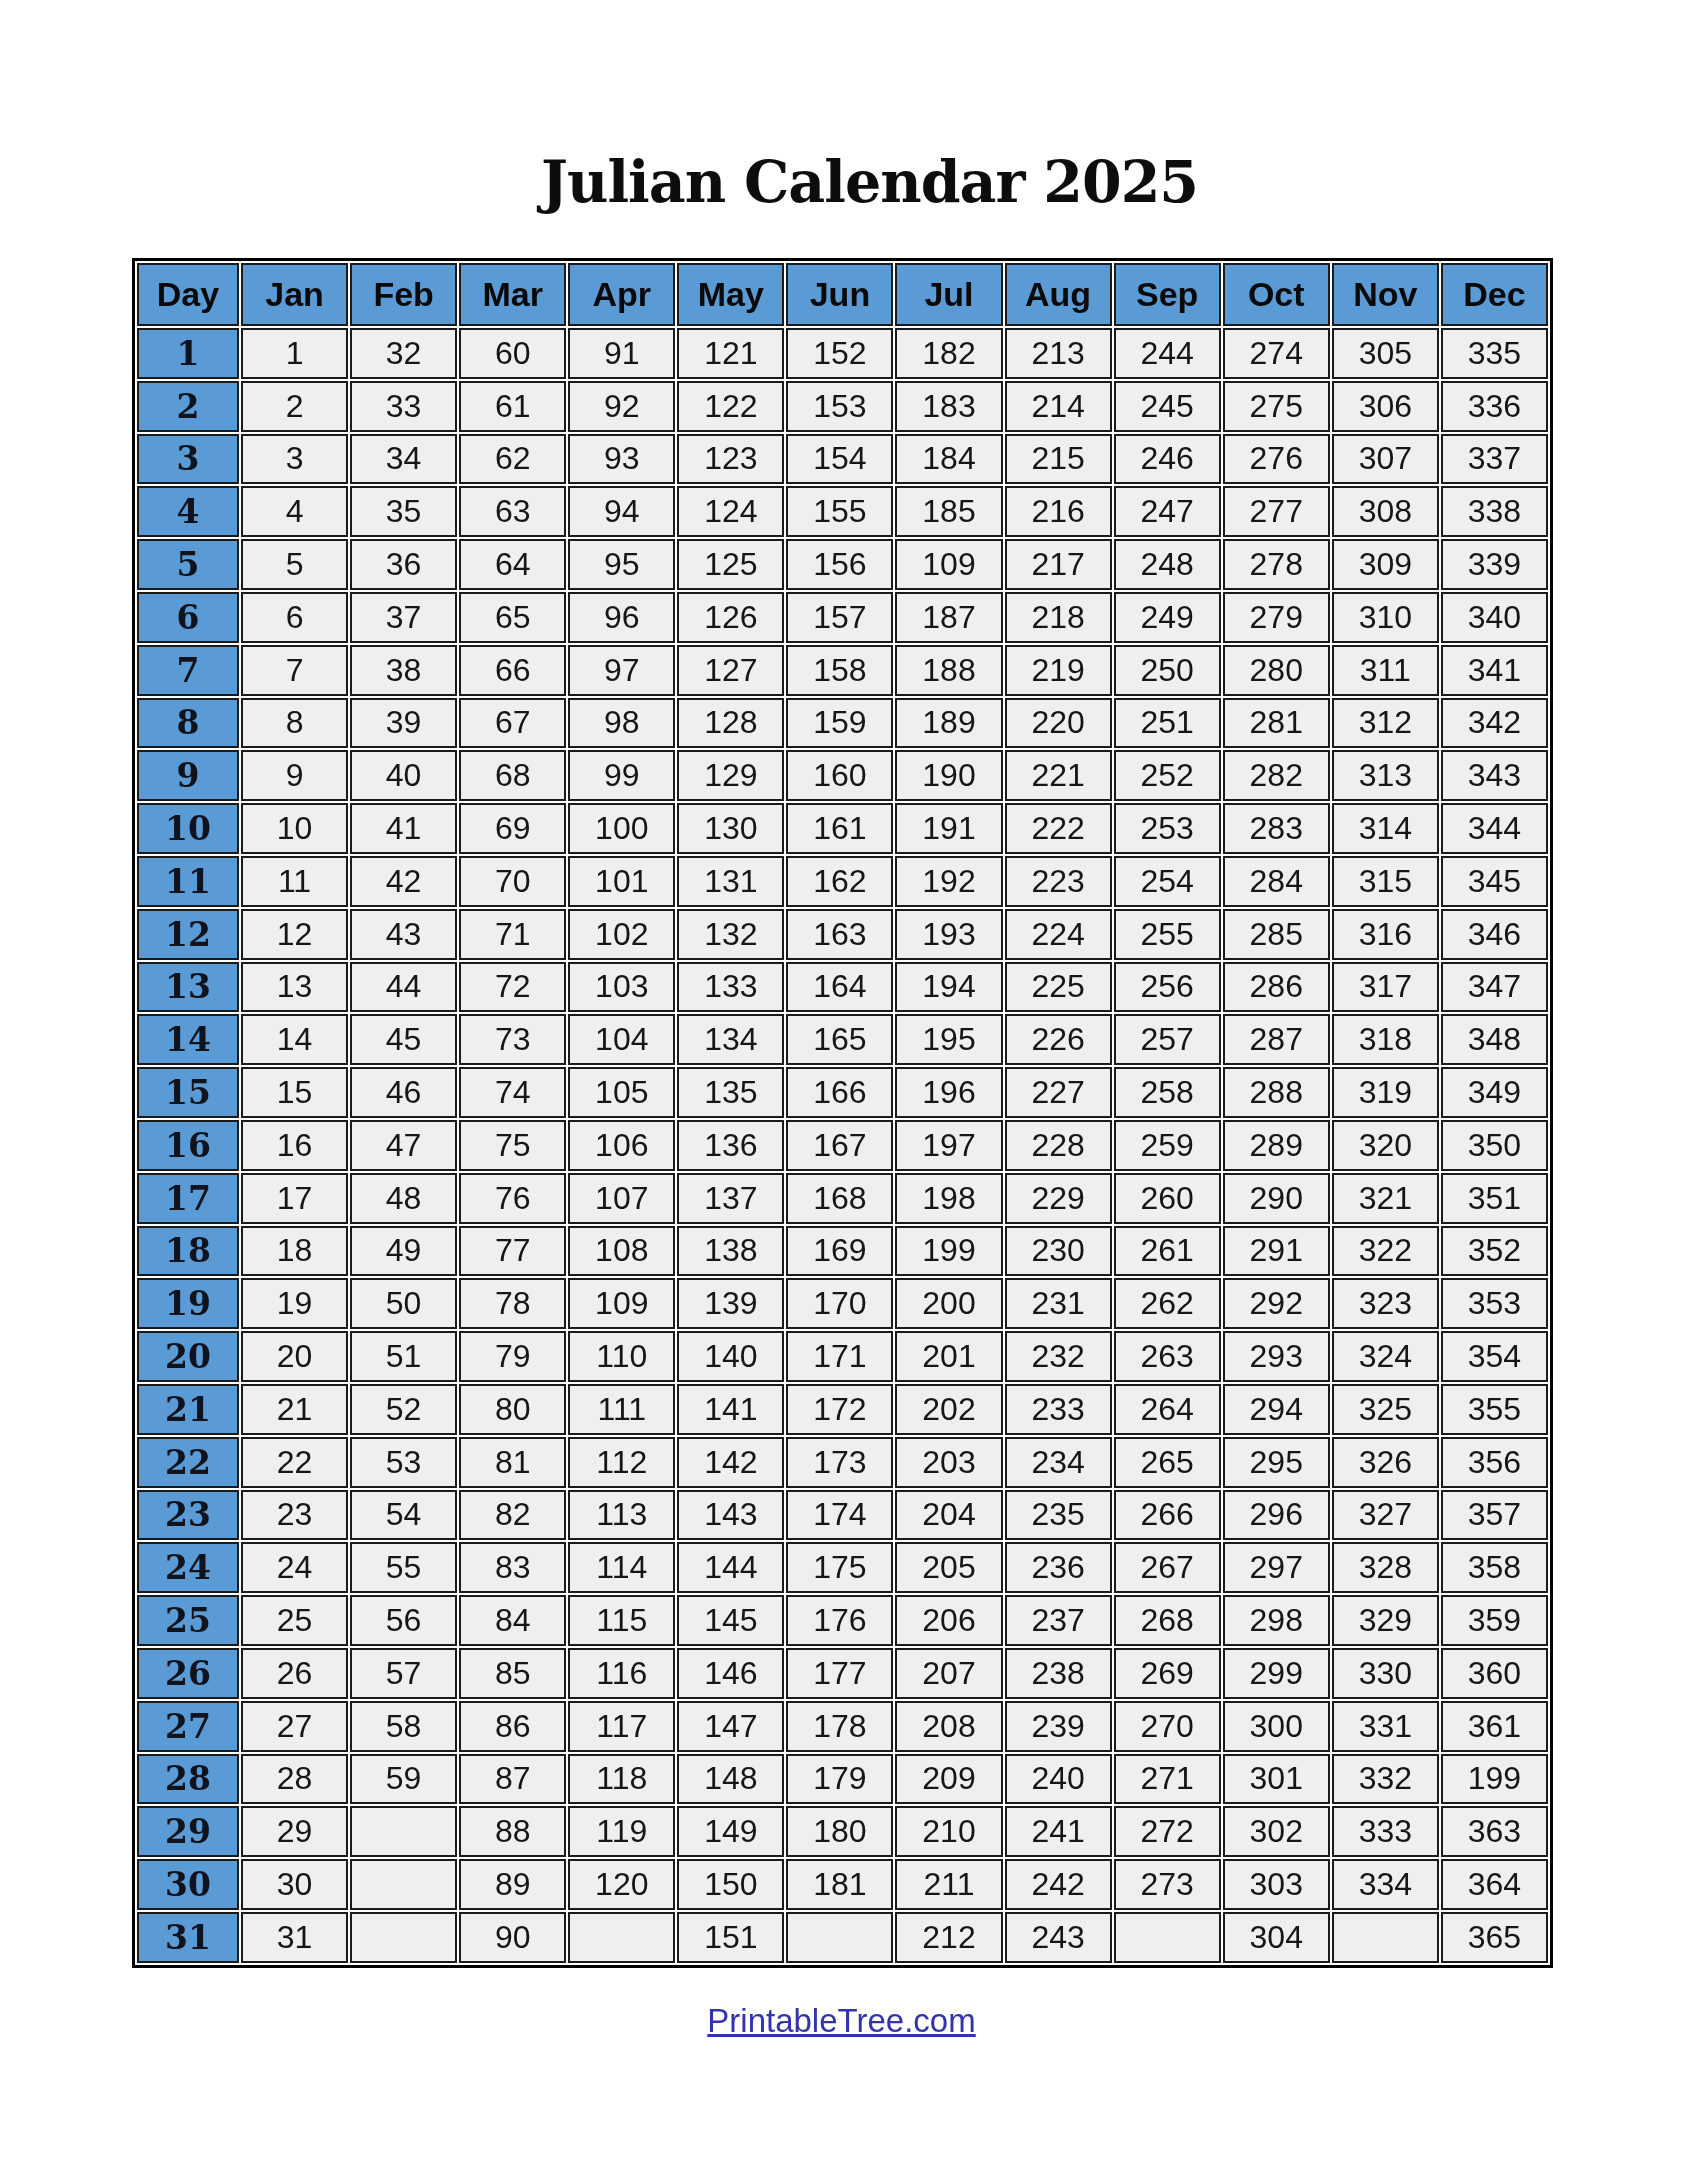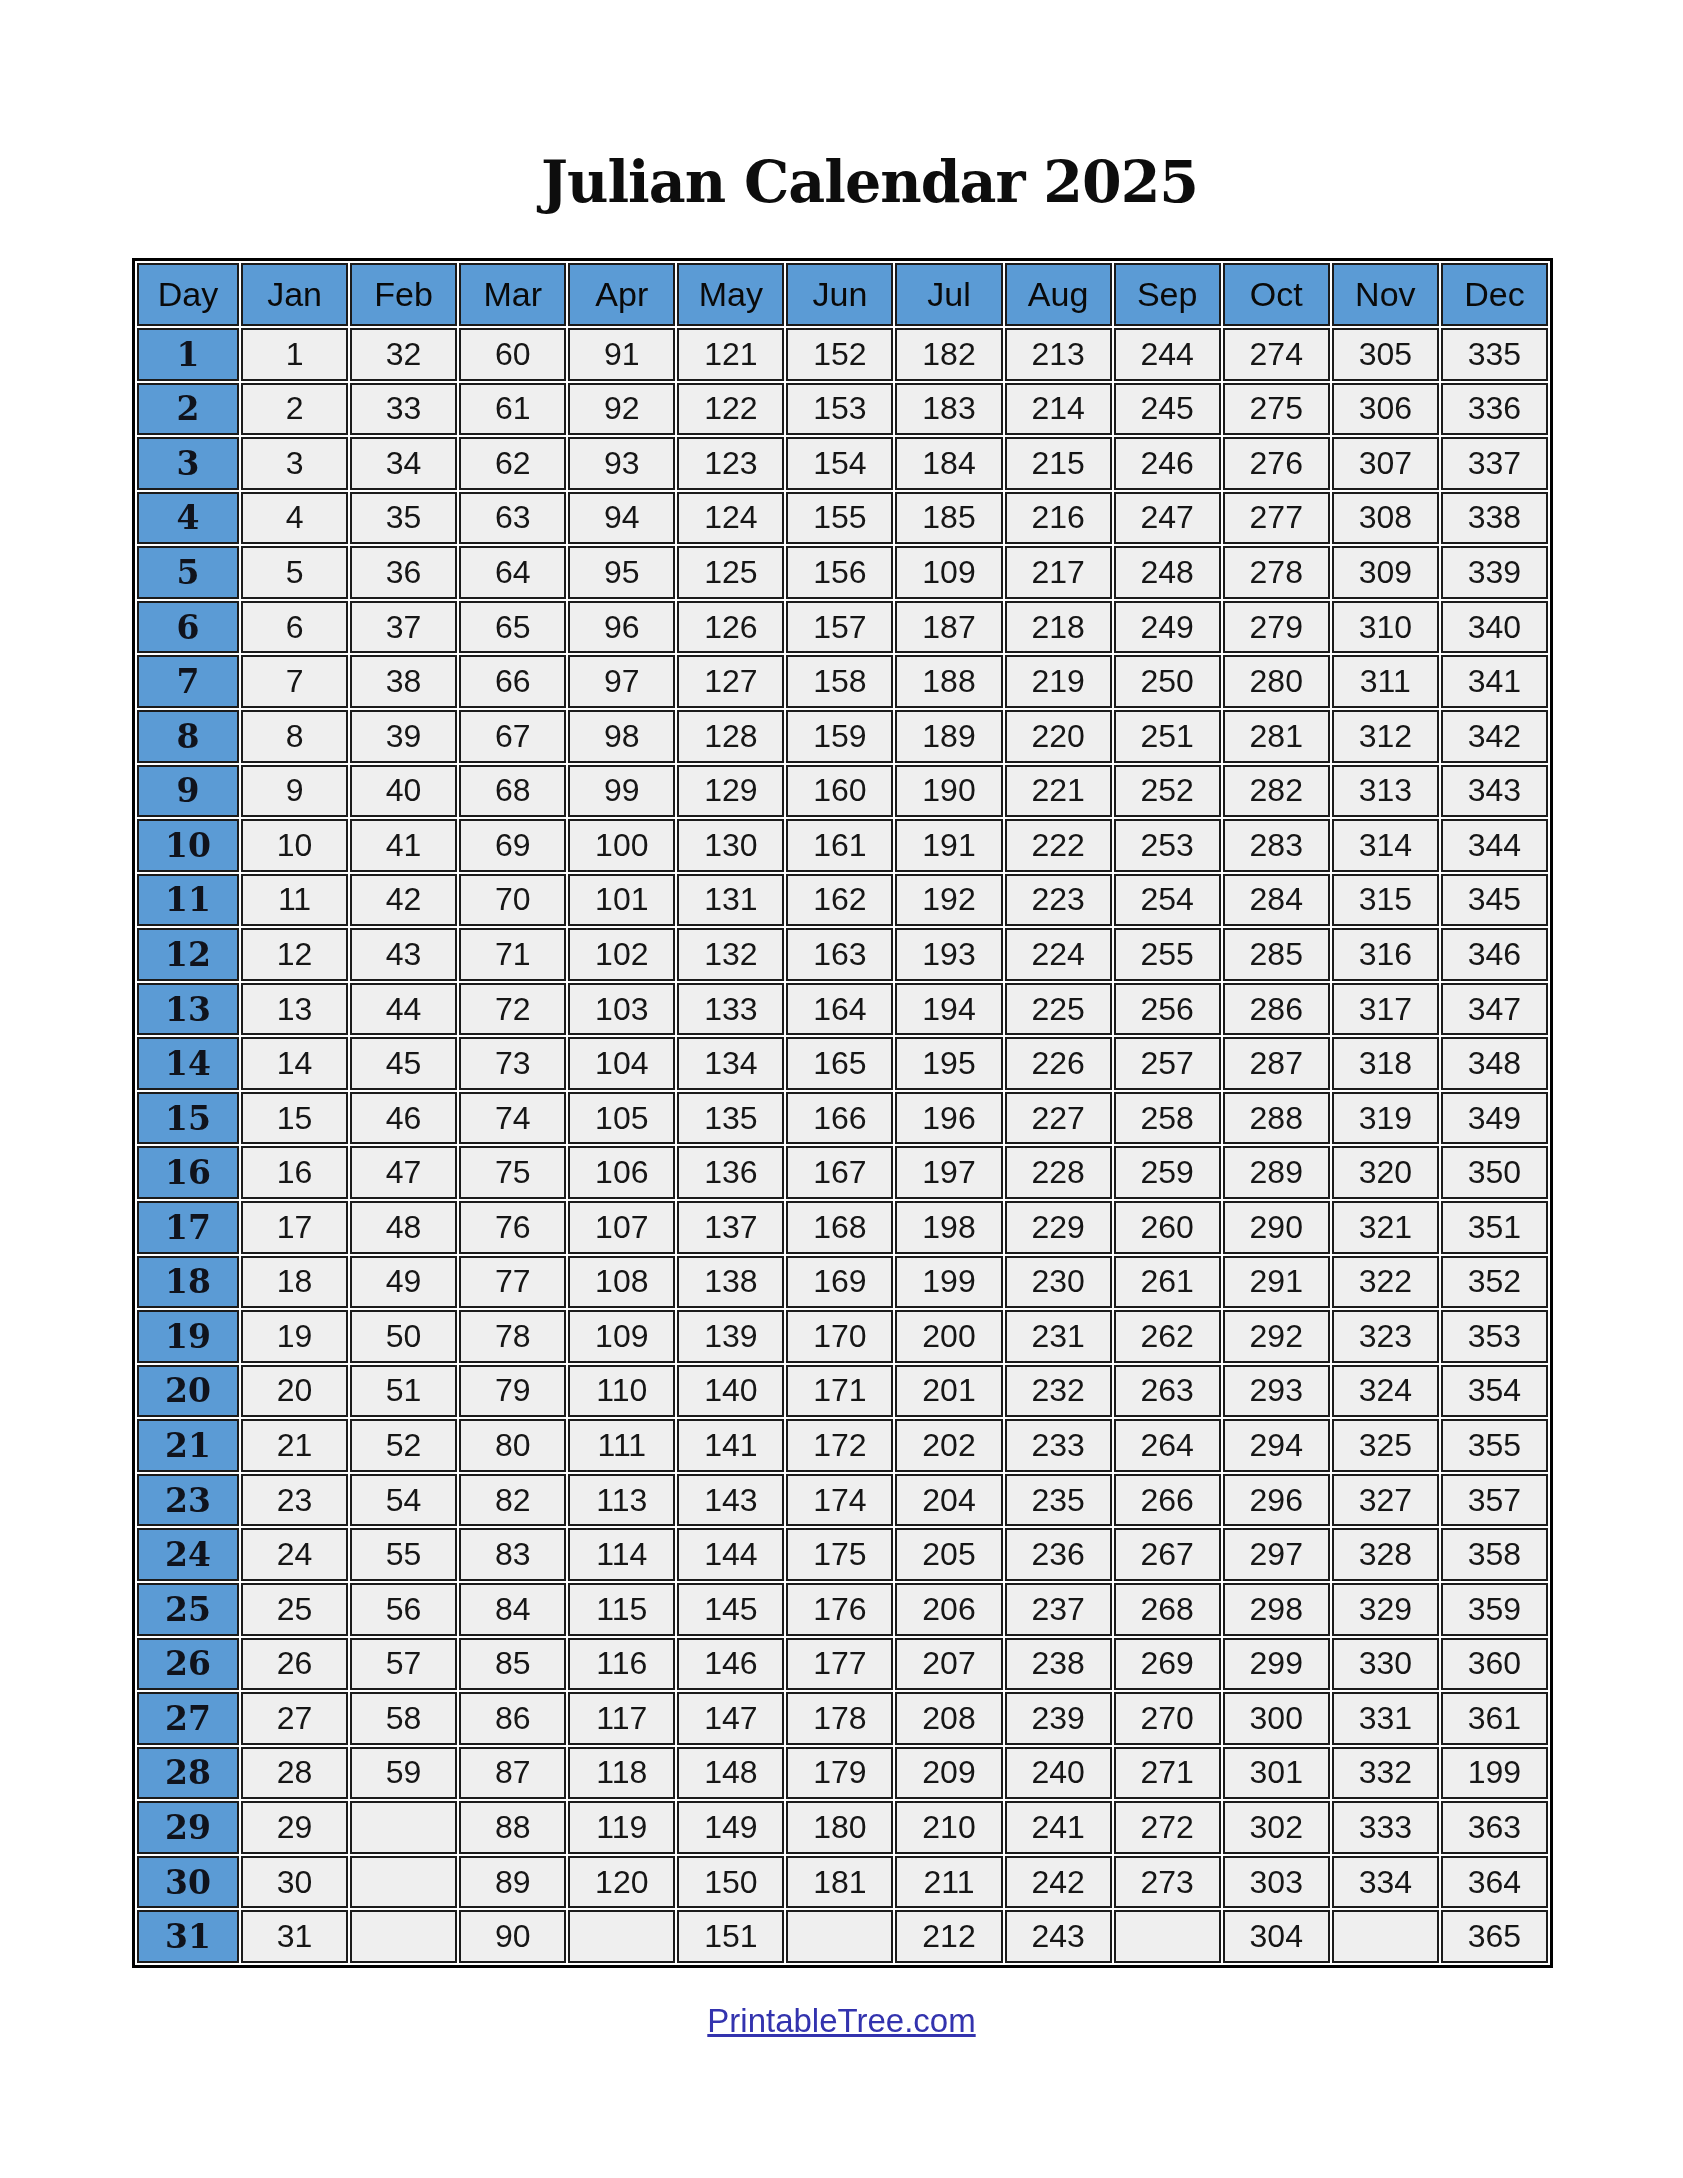--- a/index.html
+++ b/index.html
@@ -29,21 +29,21 @@
     table-layout:fixed;
     border-collapse:separate;border-spacing:2px;
     border:3px solid var(--outer-border);
     background:#ffffff;
   }
   th,td{padding:0;text-align:center;vertical-align:middle;overflow:hidden;}
   thead th{
     background:var(--header-bg);
     border:2px solid var(--border-color);
     font-family:"Liberation Sans",sans-serif;
-    font-weight:400;font-size:34px;color:#0a0a0a;
+    font-weight:700;font-size:34px;color:#0a0a0a;
     height:59px;
   }
   tbody th.day-cell{
     background:var(--header-bg);
     border:2px solid var(--border-color);
     font-family:"DejaVu Serif","Liberation Serif",serif;
     font-weight:700;font-size:33px;color:#10131c;
   }
   tbody td.value-cell{
     background:var(--cell-bg);
@@ -396,20 +396,35 @@
         <td class="value-cell">141</td>
         <td class="value-cell">172</td>
         <td class="value-cell">202</td>
         <td class="value-cell">233</td>
         <td class="value-cell">264</td>
         <td class="value-cell">294</td>
         <td class="value-cell">325</td>
         <td class="value-cell">355</td>
       </tr>
       <tr>
+        <th class="day-cell">22</th>
+        <td class="value-cell">22</td>
+        <td class="value-cell">53</td>
+        <td class="value-cell">81</td>
+        <td class="value-cell">112</td>
+        <td class="value-cell">142</td>
+        <td class="value-cell">173</td>
+        <td class="value-cell">203</td>
+        <td class="value-cell">234</td>
+        <td class="value-cell">265</td>
+        <td class="value-cell">295</td>
+        <td class="value-cell">326</td>
+        <td class="value-cell">356</td>
+      </tr>
+      <tr>
         <th class="day-cell">23</th>
         <td class="value-cell">23</td>
         <td class="value-cell">54</td>
         <td class="value-cell">82</td>
         <td class="value-cell">113</td>
         <td class="value-cell">143</td>
         <td class="value-cell">174</td>
         <td class="value-cell">204</td>
         <td class="value-cell">235</td>
         <td class="value-cell">266</td>

